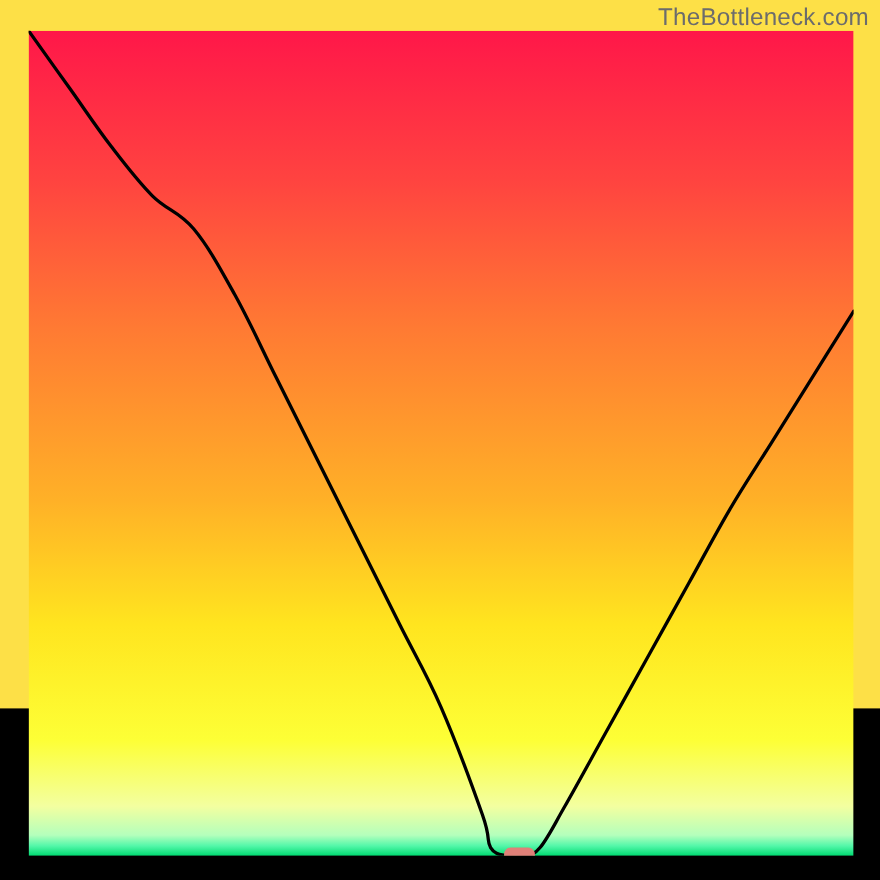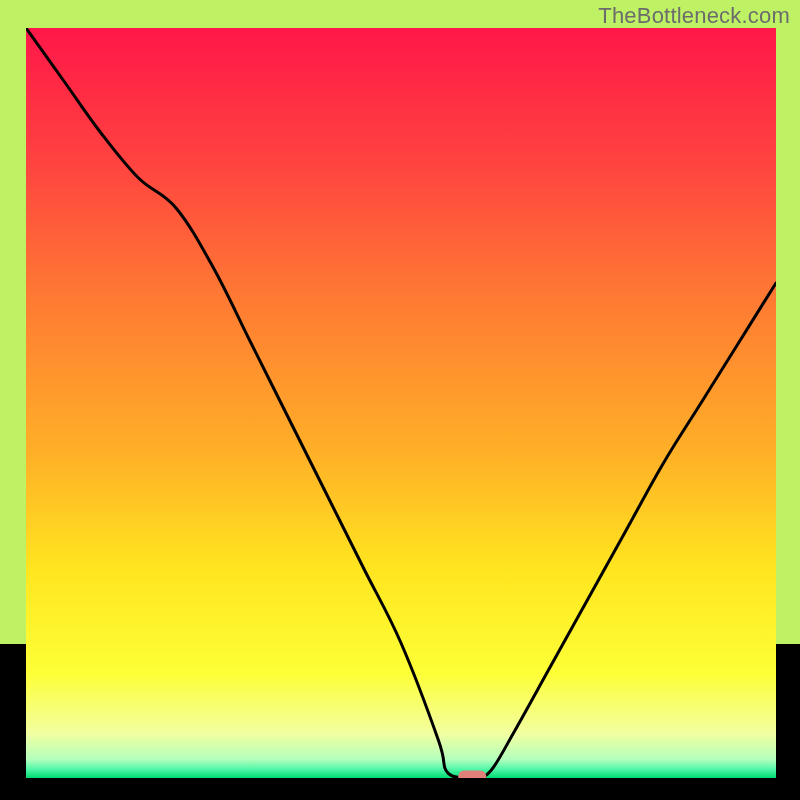--- a/index.html
+++ b/index.html
@@ -7,21 +7,21 @@
     padding: 0;
     width: 800px;
     height: 800px;
     background: #000;
     overflow: hidden;
   }
   .frame {
     position: relative;
     width: 800px;
     height: 644px;
-    background: #bef264;
+    background: #fde047;
   }
   .watermark {
     position: absolute;
     top: 3px;
     right: 10px;
     font-family: Arial, Helvetica, sans-serif;
     font-size: 22px;
     font-weight: 500;
     color: #6c6c6c;
     letter-spacing: 0.2px;

